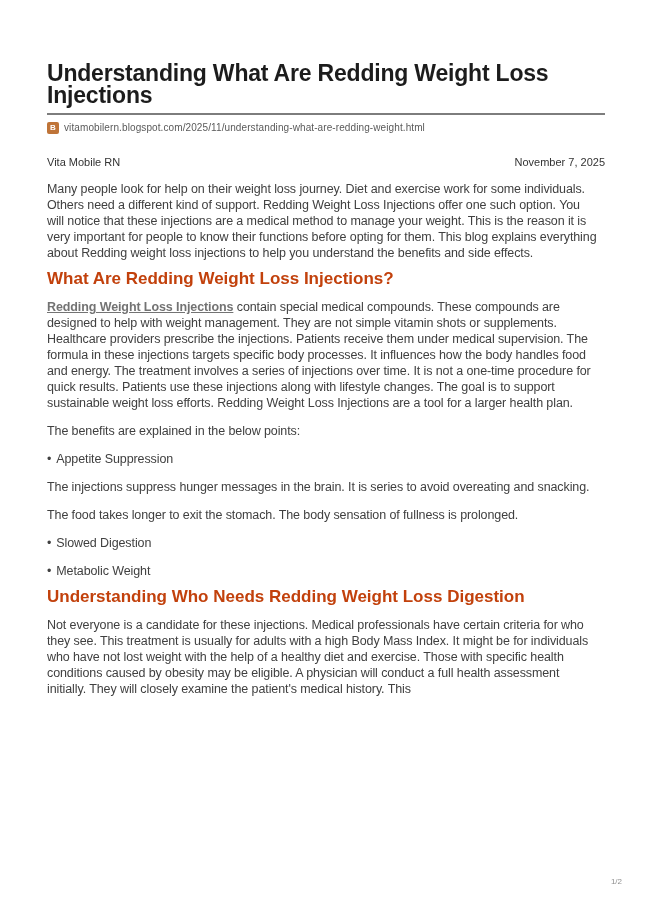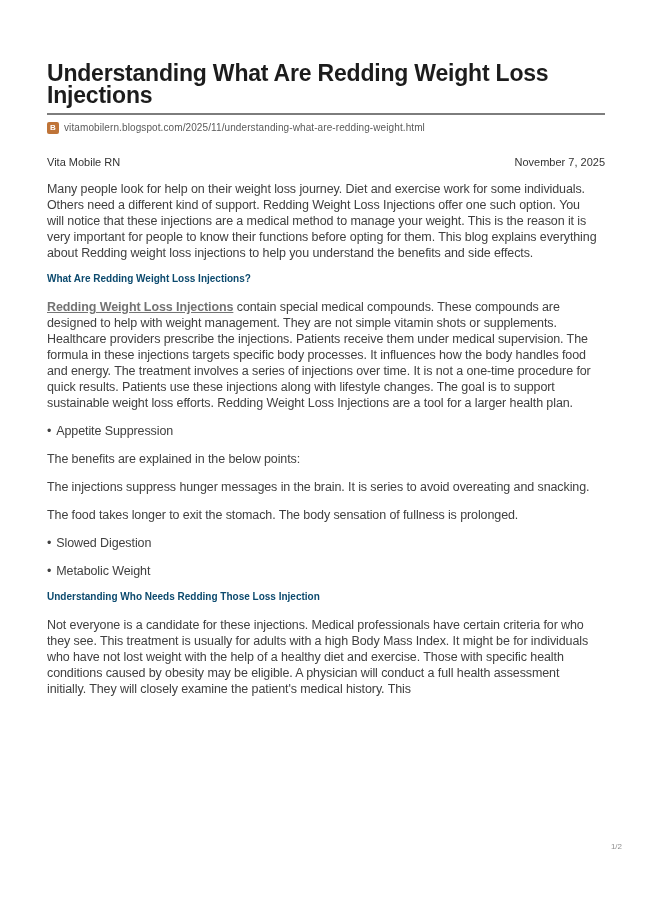--- a/index.html
+++ b/index.html
@@ -73,37 +73,37 @@
   }
   p.body {
     margin: 12px 8px 0 0;
     font-size: 12.5px;
     line-height: 16px;
     color: #404040;
     letter-spacing: -0.1px;
   }
   h2.section {
     margin: 9px 0 0 0;
-    font-size: 10px;
+    font-size: 17px;
     line-height: 17px;
     font-weight: bold;
-    color: #0c4a6e;
+    color: #c2410c;
   }
   .dot {
     margin-right: 5px;
   }
   a.inline-link {
     color: #737373;
     font-weight: bold;
     text-decoration: underline;
   }
   .page-num {
     position: absolute;
     right: 28px;
-    top: 842px;
+    top: 877px;
     font-size: 8px;
     color: #8f8f8f;
     line-height: 10px;
   }
 </style>
 </head>
 <body>
 
 <div class="page">
   <div class="content">
@@ -122,33 +122,33 @@
       <span class="date">November 7, 2025</span>
     </div>
 
     <p class="body">Many people look for help on their weight loss journey. Diet and exercise work for some individuals. Others need a different kind of support. Redding Weight Loss Injections offer one such option. You will notice that these injections are a medical method to manage your weight. This is the reason it is very important for people to know their functions before opting for them. This blog explains everything about Redding weight loss injections to help you understand the benefits and side effects.</p>
 
     <h2 class="section">What Are Redding Weight Loss Injections?</h2>
 
     <p class="body"><a class="inline-link" href="#">Redding Weight Loss Injections</a><span> contain special medical compounds. These compounds are designed to help with weight management. They are not simple vitamin shots or supplements. Healthcare providers prescribe the injections. Patients receive them under medical supervision. The formula in these injections targets specific body processes. It influences how the body handles food and energy. The treatment involves a series of injections over time. It is not a one-time procedure for quick results. Patients use these injections along with lifestyle changes. The goal is to support sustainable weight loss efforts. Redding Weight Loss Injections are a tool for a larger health plan.</span></p>
 
 
+    <p class="body">The benefits are explained in the below points:</p>
+
     <p class="body"><span class="dot">•</span><span>Appetite Suppression</span></p>
-
-    <p class="body">The benefits are explained in the below points:</p>
 
     <p class="body">The injections suppress hunger messages in the brain. It is series to avoid overeating and snacking.</p>
 
     <p class="body">The food takes longer to exit the stomach. The body sensation of fullness is prolonged.</p>
 
     <p class="body"><span class="dot">•</span><span>Slowed Digestion</span></p>
 
     <p class="body"><span class="dot">•</span><span>Metabolic Weight</span></p>
 
 
-    <h2 class="section">Understanding Who Needs Redding Those Loss Injection</h2>
+    <h2 class="section">Understanding Who Needs Redding Weight Loss Digestion</h2>
 
     <p class="body">Not everyone is a candidate for these injections. Medical professionals have certain criteria for who they see. This treatment is usually for adults with a high Body Mass Index. It might be for individuals who have not lost weight with the help of a healthy diet and exercise. Those with specific health conditions caused by obesity may be eligible. A physician will conduct a full health assessment initially. They will closely examine the patient's medical history. This</p>
 
   </div>
 
   <div class="page-num">1/2</div>
 </div>
 
 </body></html>

